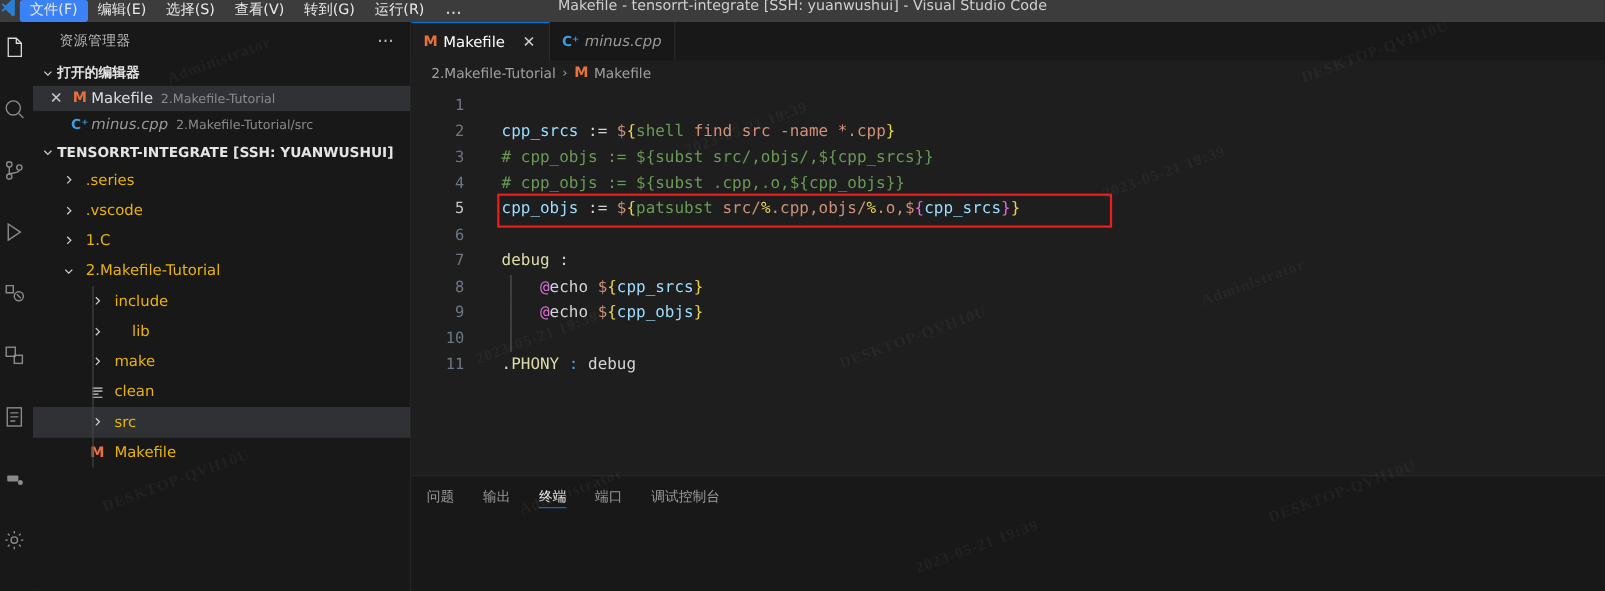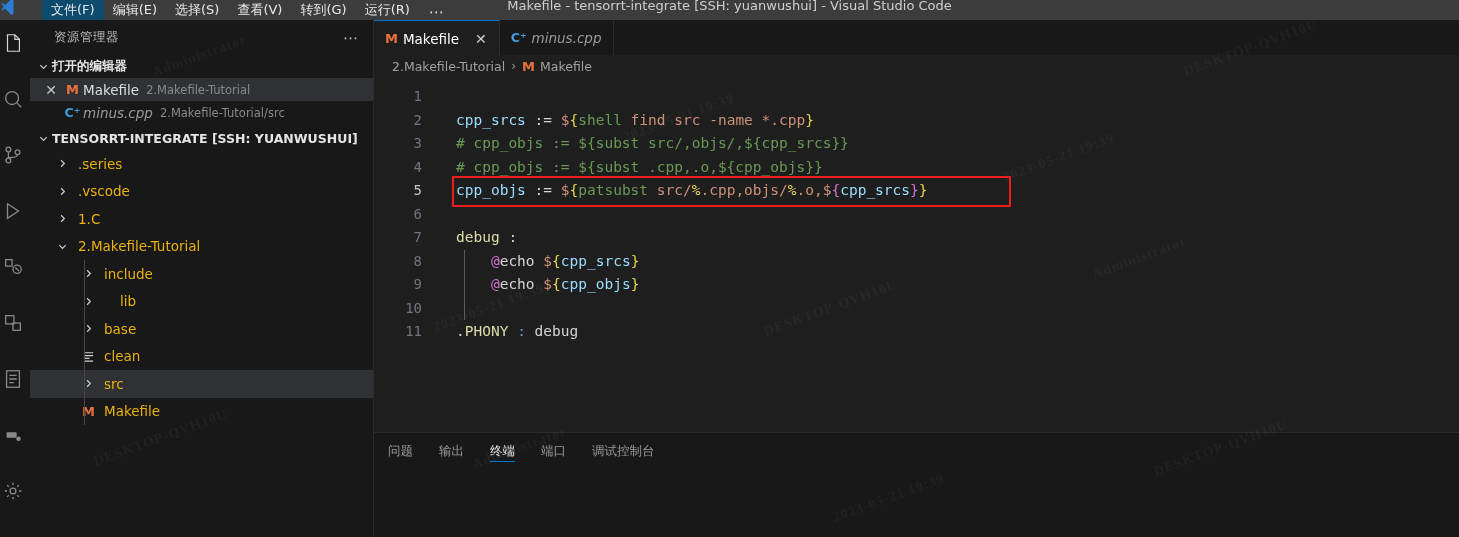--- a/index.html
+++ b/index.html
@@ -24,21 +24,21 @@
   .tb-logo {
     width: 14px; height: 20px; flex: 0 0 14px; position: relative;
   }
   .tb-logo svg { position: absolute; left: 1px; top: -3px; }
   .menu { display: flex; align-items: flex-end; height: 20px; margin-left: 4px; }
   .menu-item {
     font-size: 13px; color: #e8e8e8; padding: 0 9px;
     line-height: 20px; height: 20px; white-space: nowrap;
     font-family: "DejaVu Sans", sans-serif;
   }
-  .menu-item.active { background: #0c4a6e; border-radius: 3px; margin-left: 24px; }
+  .menu-item.active { background: #3b82f6; border-radius: 3px; }
   .menu-more { font-size: 15px; color: #e0e0e0; padding: 0 10px; line-height: 16px; }
   .tb-title {
     position: absolute; left: 0; right: 0; top: -4px; text-align: center;
     font-size: 13px; color: #cfcfcf; line-height: 20px; pointer-events: none;
     font-family: "DejaVu Sans", sans-serif;
   }
 
   
   .activitybar {
     position: absolute; left: 0; top: 20px; width: 30px; height: 517px;
@@ -376,21 +376,21 @@
           </span>
           <span class="label" style="margin-left: 23px;">lib</span>
         </div>
         <div class="tree-row">
           <div class="indent-guide" style="left: 54px;"></div>
           <span class="chev" style="margin-left: 50px;">
             <svg width="11" height="11" viewBox="0 0 12 12" fill="none" stroke="#cfcfcf" stroke-width="1.3">
               <path d="M4.5 2.5 L8 6 L4.5 9.5"></path>
             </svg>
           </span>
-          <span class="label" style="margin-left: 7px;">base</span>
+          <span class="label" style="margin-left: 7px;">make</span>
         </div>
         <div class="tree-row">
           <div class="indent-guide" style="left: 54px;"></div>
           <span class="chev" style="margin-left: 50px;">
             <svg width="13" height="13" viewBox="0 0 14 14" fill="none" stroke="#cfcfcf" stroke-width="1.2">
               <path d="M2 3 h10 M2 6 h10 M2 9 h6 M2 12 h10"></path>
             </svg>
           </span>
           <span class="label" style="margin-left: 7px;">clean</span>
         </div>

